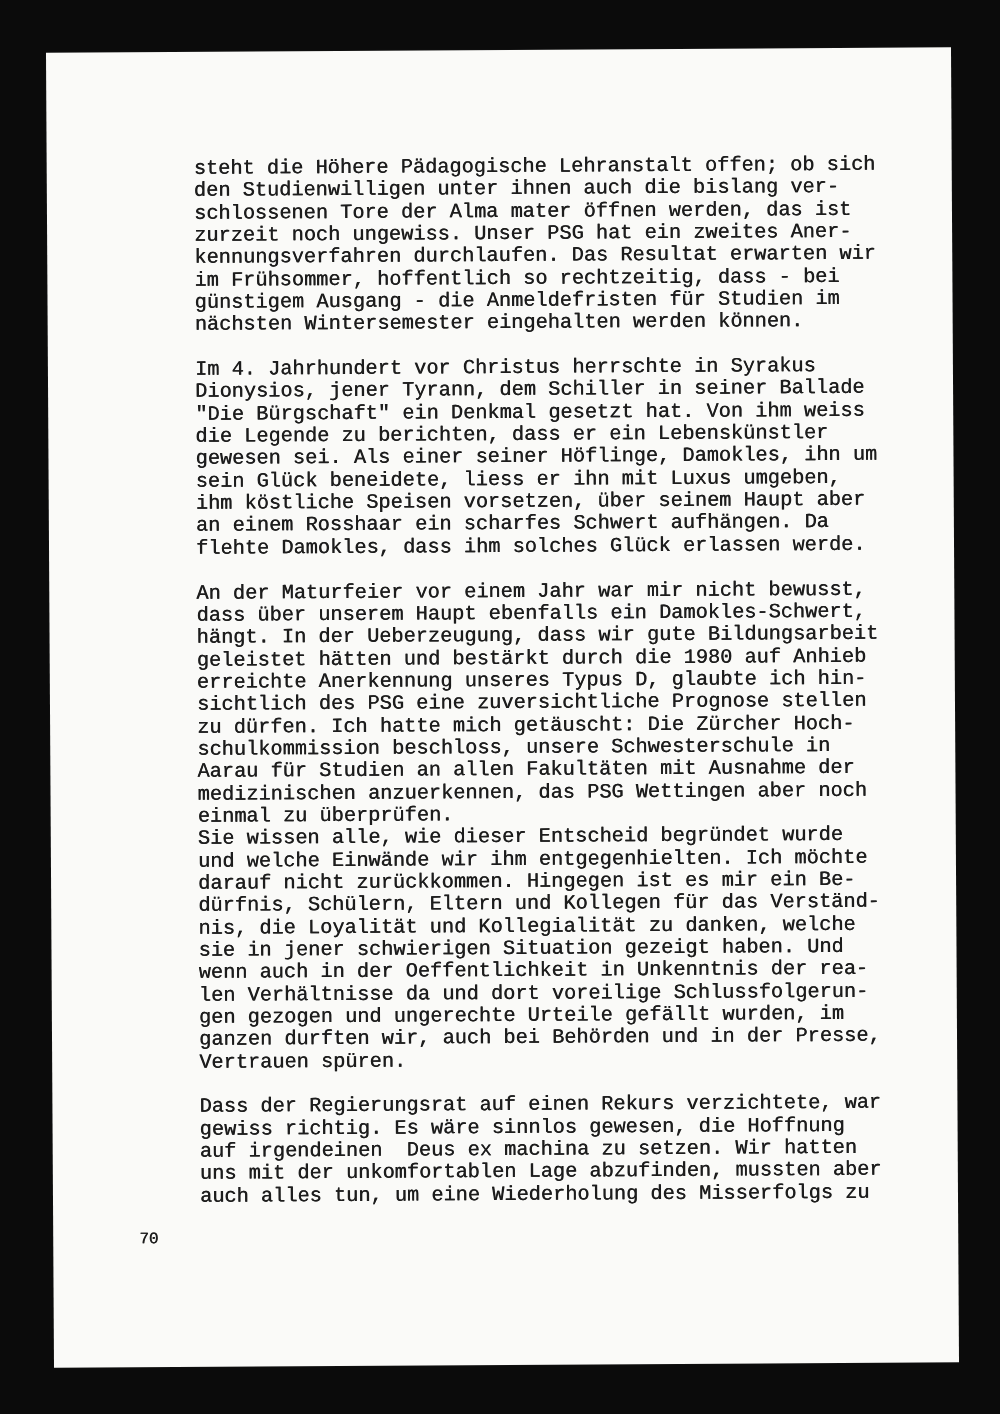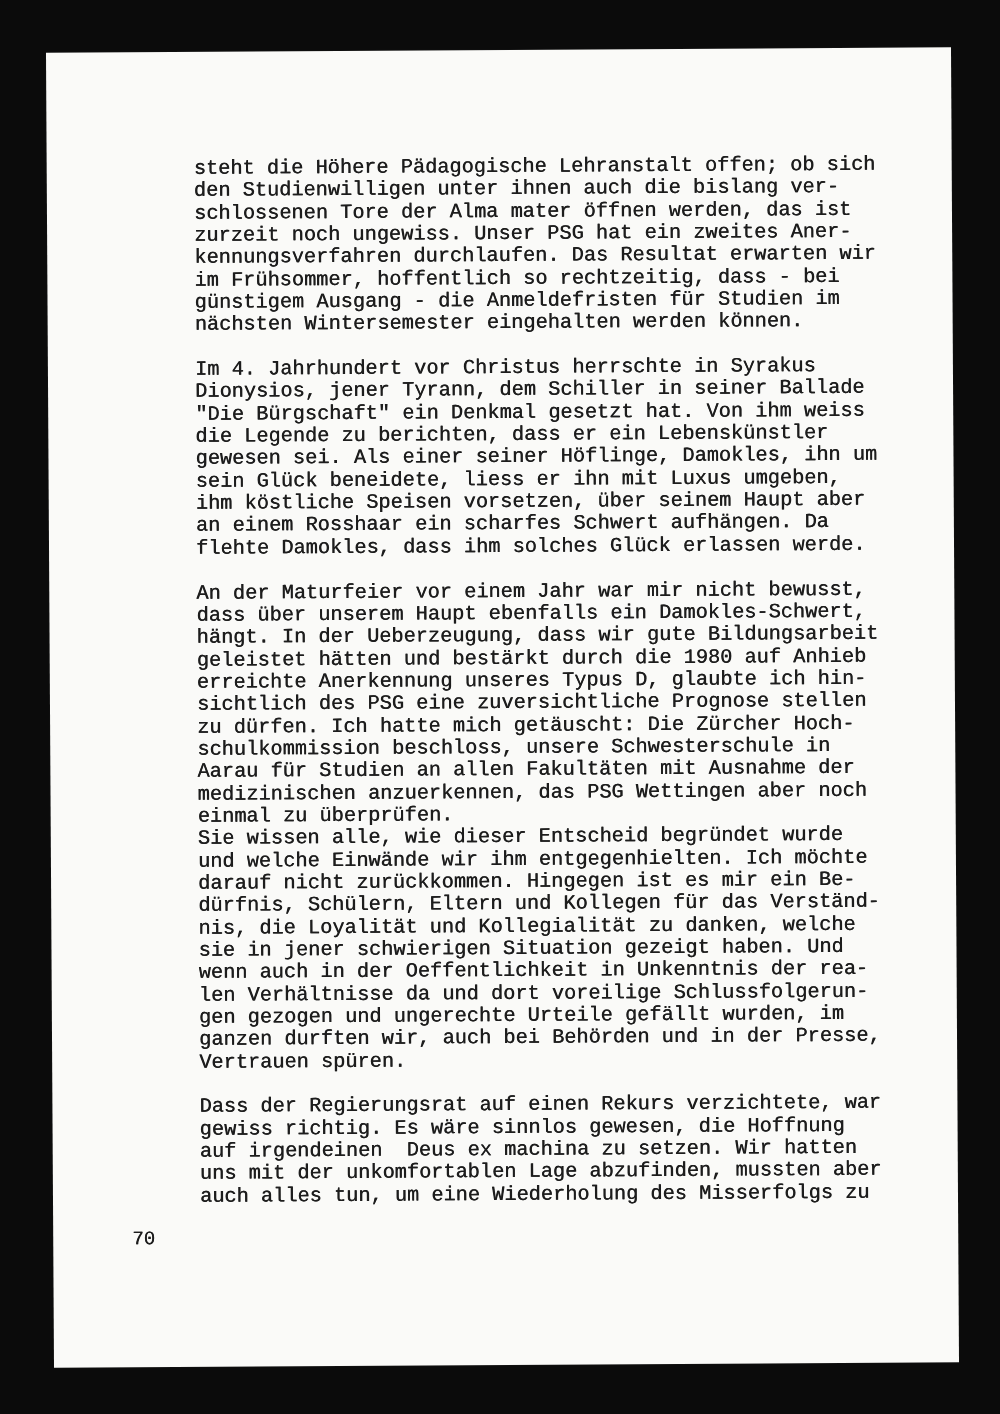--- a/index.html
+++ b/index.html
@@ -38,24 +38,24 @@
     font-size: 20.3px;
     line-height: 22.34px;
     
     text-shadow: 0.45px 0 0 currentColor;
   }
   .block { margin: 0; }
   .block.gap { margin-top: 22.34px; }
   .line { white-space: pre; }
   .page-number {
     position: absolute;
-    left: 79px;
+    left: 86px;
     top: 1176px;
     color: #1d1d1d;
-    font-size: 19px;
+    font-size: 16px;
     line-height: 22.34px;
     text-shadow: 0.45px 0 0 currentColor;
   }
 </style>
 </head>
 <body>
 
 <div class="scan-backdrop"></div>
 
 <div class="scan-page">

